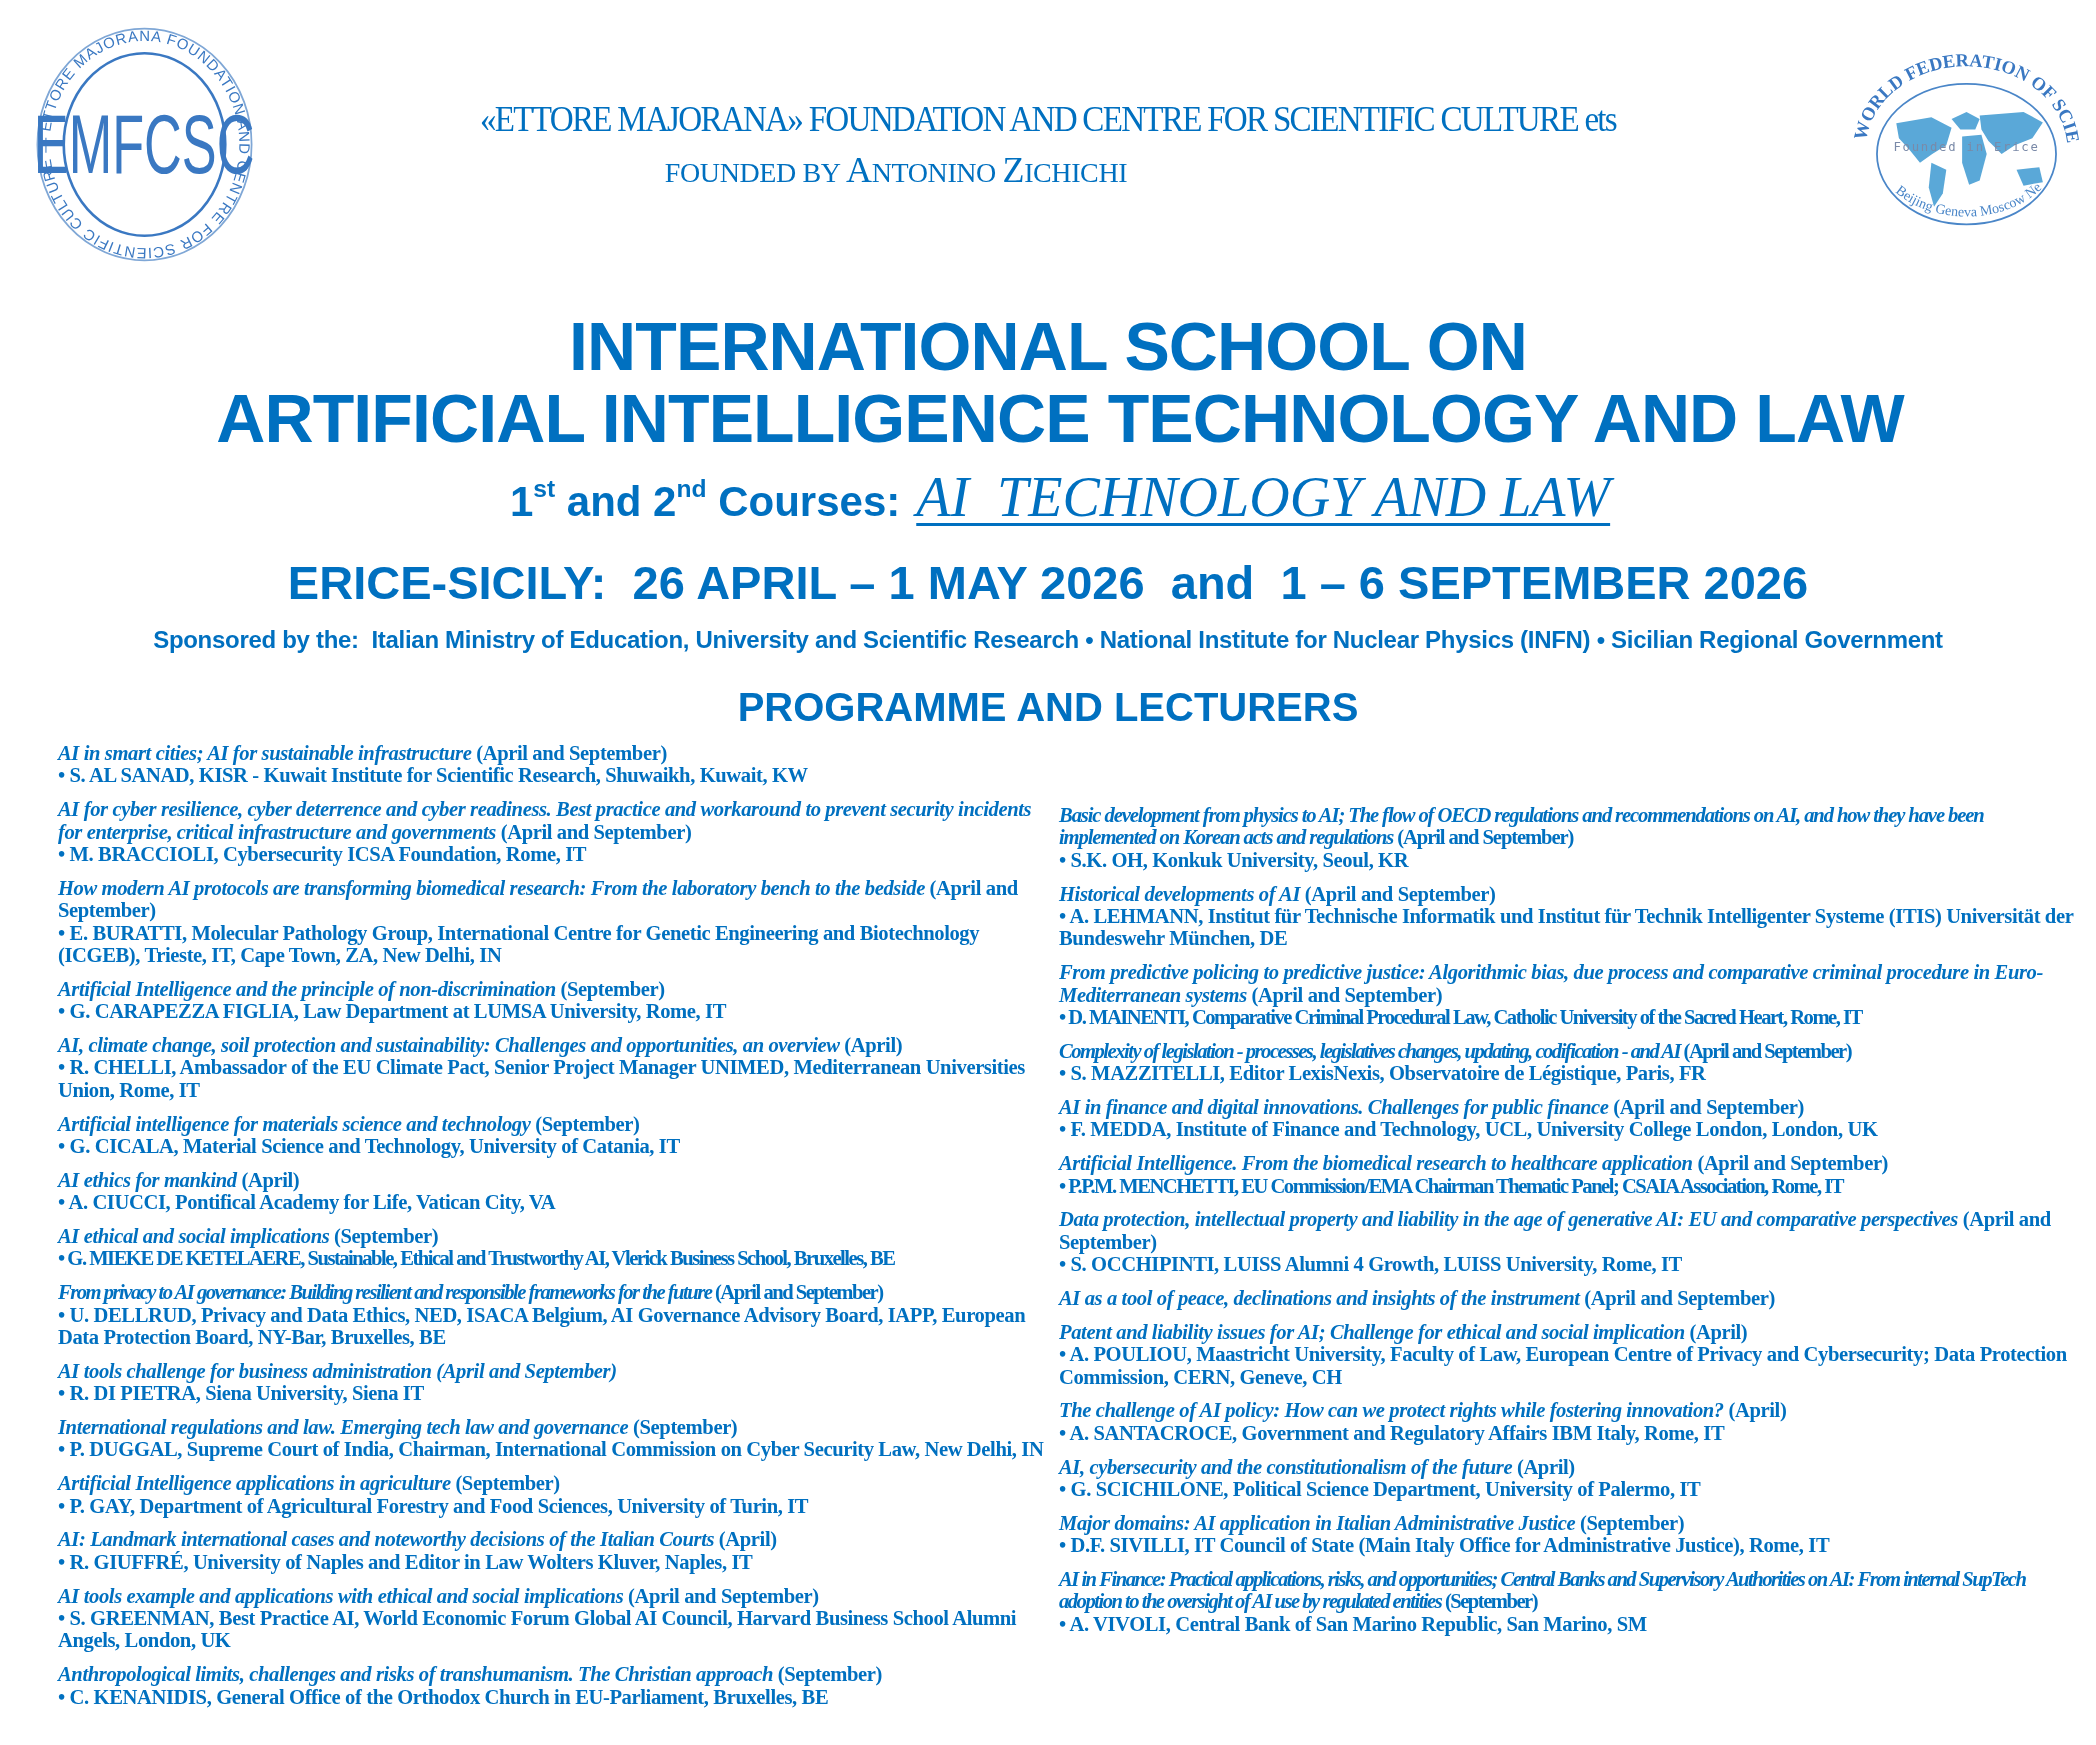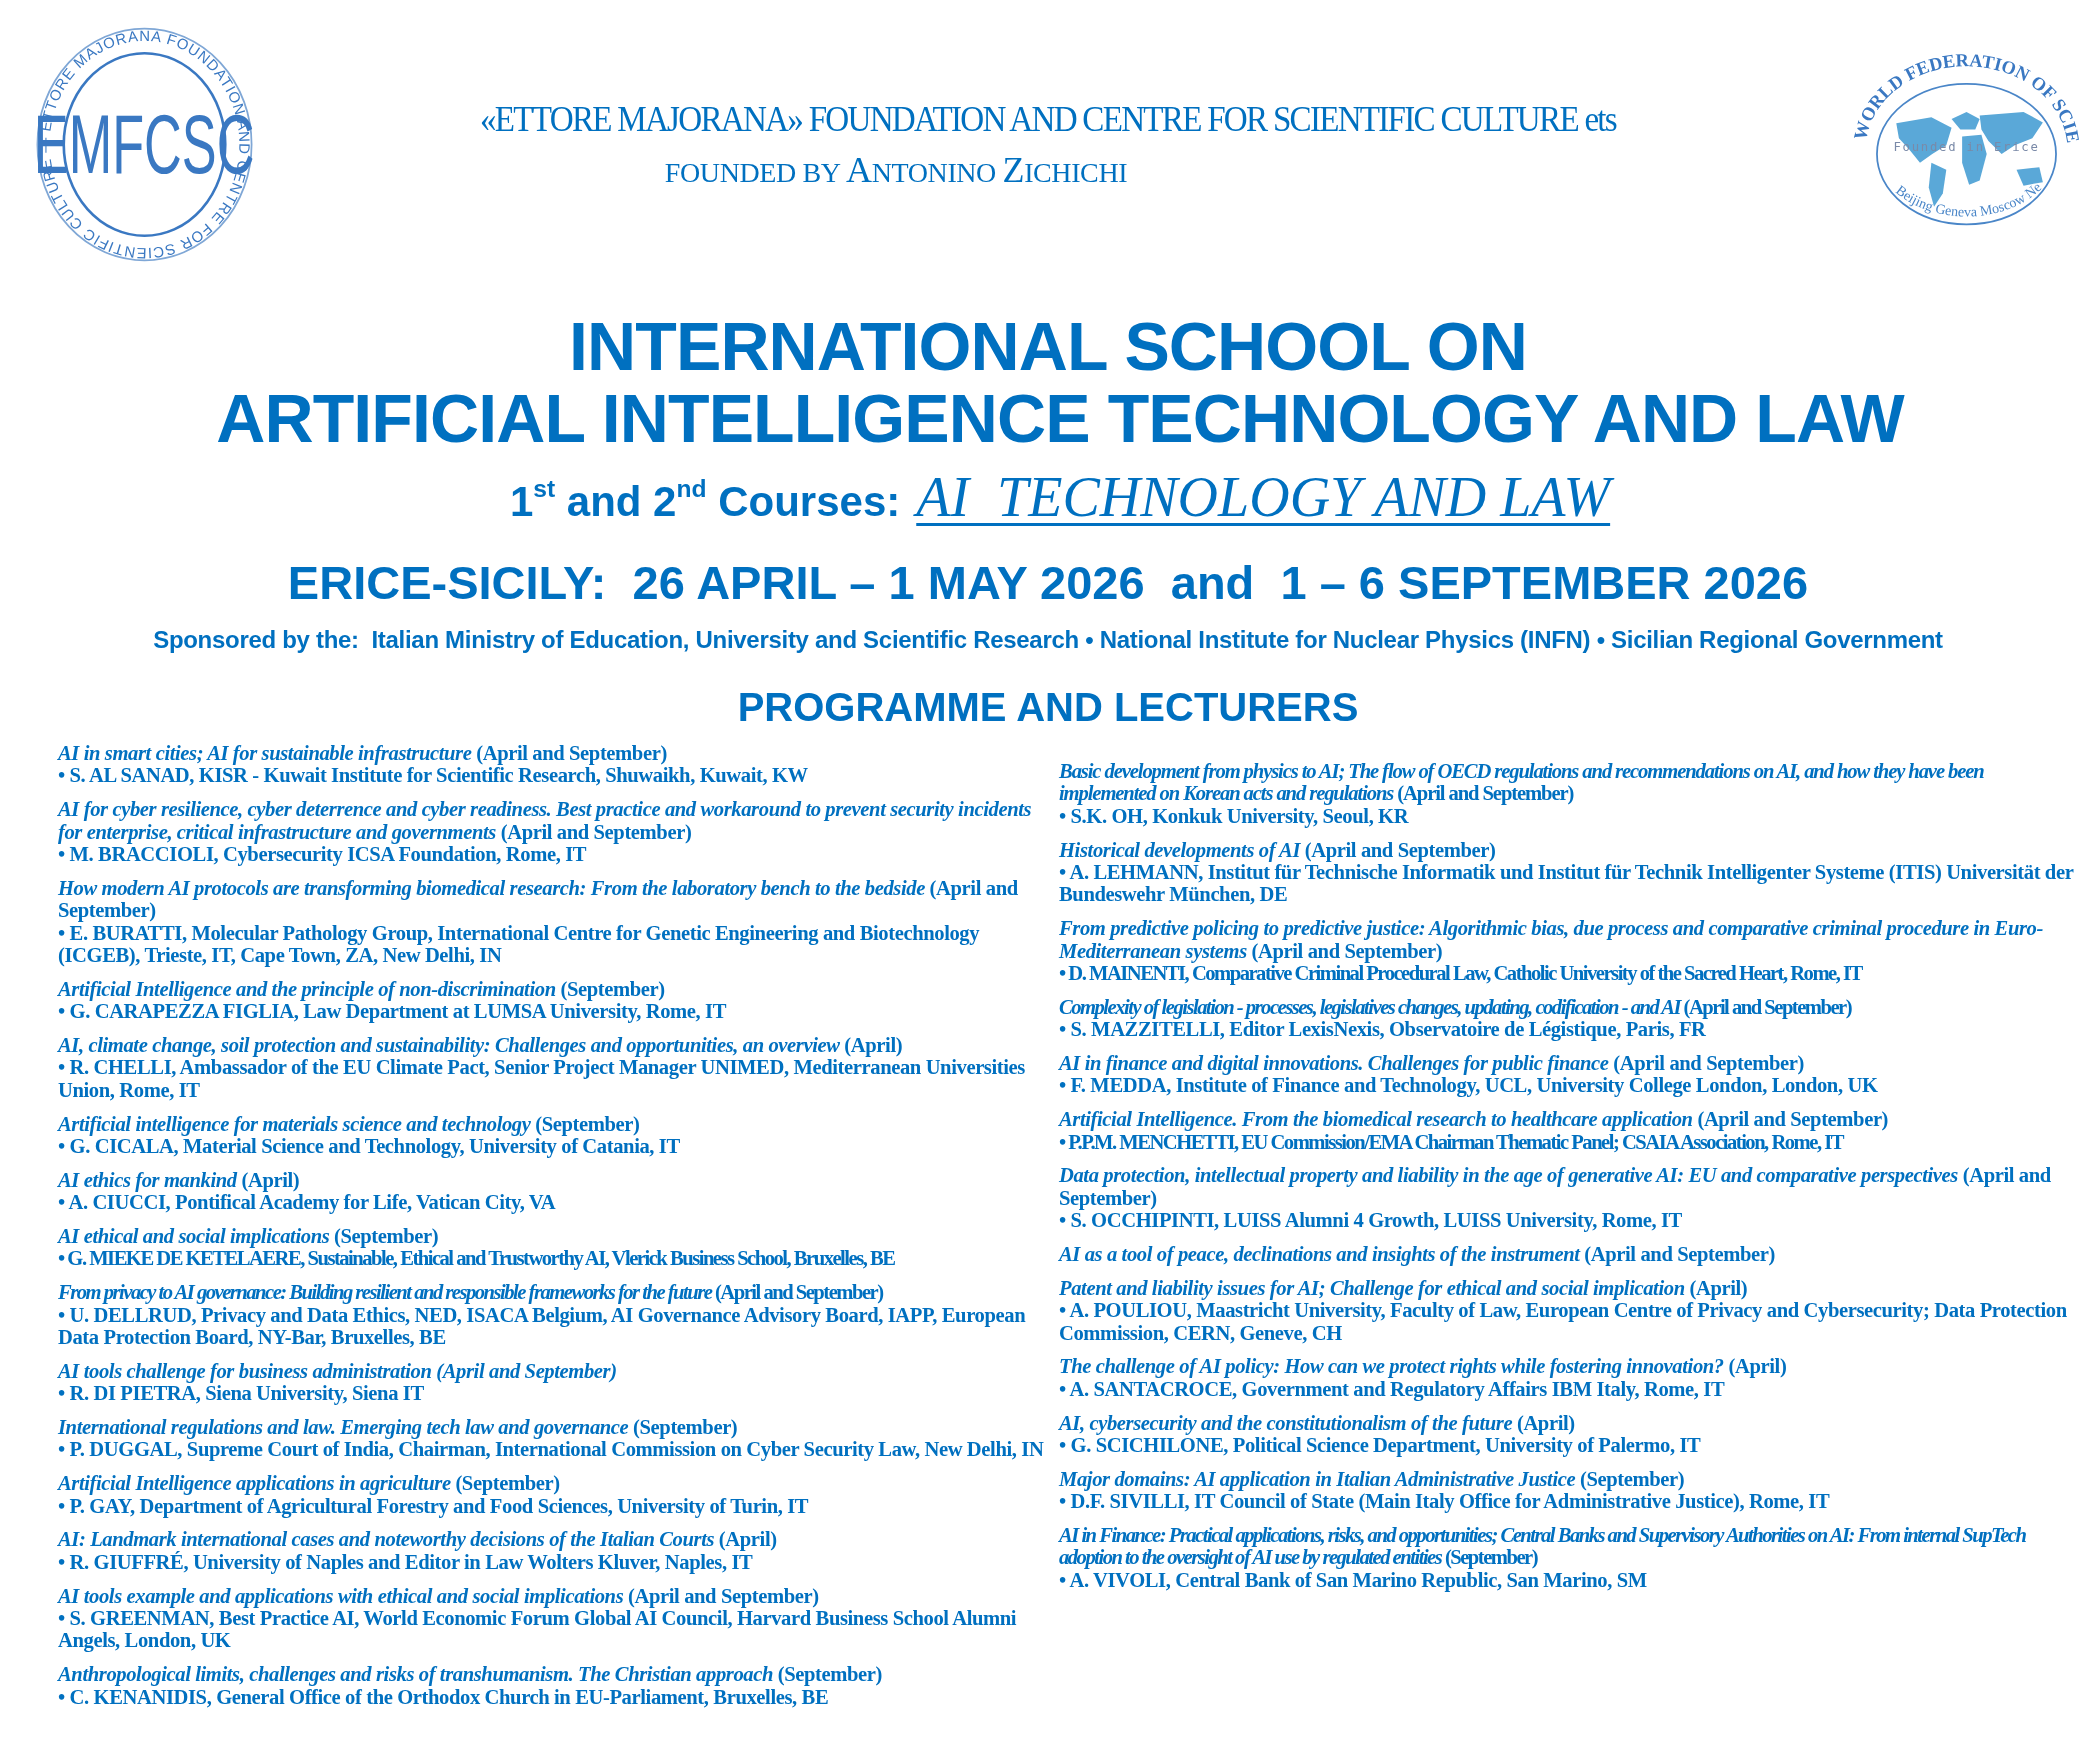--- a/index.html
+++ b/index.html
@@ -22,21 +22,21 @@
   #title2 { top:379px; font-size:68px; letter-spacing:-0.9px;margin-left:12px; }
   #courses { top:465px; font-size:42px; font-weight:bold;margin-left:12px; }
   #courses sup { font-size:24.6px; vertical-align:19.3px; }
   #courses .course-name { font-family:"Liberation Serif","DejaVu Serif",serif; font-style:italic; font-size:56px; text-decoration:underline; text-decoration-thickness:2.6px; text-underline-offset:7px; margin-left:16px; font-weight:normal; letter-spacing:0px; }
   #dates { top:555px; font-size:47px; }
   #sponsor { top:626px; font-size:24px; font-weight:bold; letter-spacing:-0.3px; }
   #programme { top:685px; font-size:40px;text-align:center; }
 
   .col { position:absolute; font-family:"Liberation Serif","DejaVu Serif",serif; font-size:20.6px; line-height:22.4px; letter-spacing:-0.4px;font-weight:bold; }
   #col-left { left:58px; top:742px; width:1001px; }
-  #col-right { left:1059px; top:760px; width:1018px; }
+  #col-right { left:1059px; top:804px; width:1018px; }
   .entry { margin-bottom:11.4px; }
   .entry .topic { font-style:italic; }
   .entry .when { font-style:normal; }
   .entry .lect { display:block; }
   .tight { letter-spacing:-1.1px; }
   .tighter { letter-spacing:-1.5px; }
 </style>
 </head>
 <body>
 

